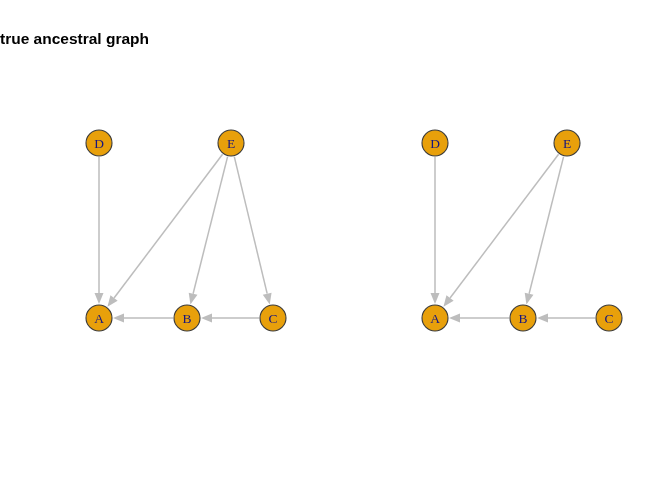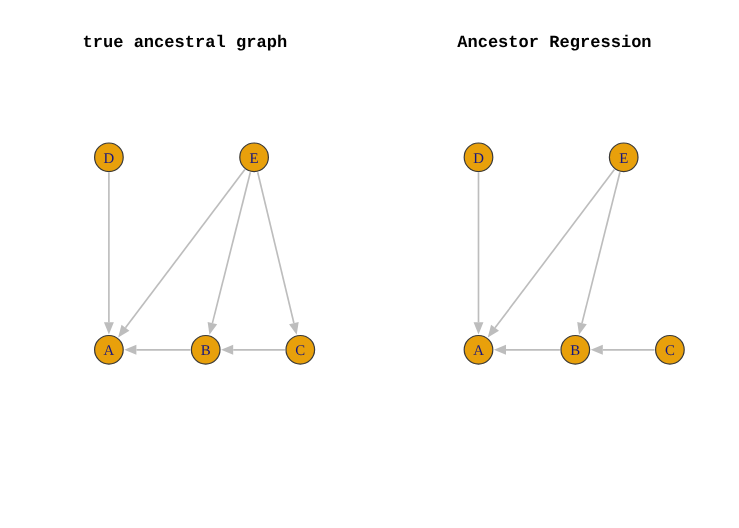--- a/index.html
+++ b/index.html
@@ -22,22 +22,21 @@
     height: 480px;
   }
   .panel-left  { left: 0; }
   .panel-right { left: 336px; }
 
   .panel-title {
     position: absolute;
     top: 30px;
     left: 0;
     width: 336px;
-    text-align: center;
-    font-family: Liberation Mono, monospace;
+    font-family: Liberation Sans, sans-serif;
     font-weight: bold;
     font-size: 15.5px;
     line-height: 18px;
     color: #000000;
     white-space: nowrap;
     letter-spacing: 0px;
   }
 
   .graph-svg {
     position: absolute;
@@ -108,21 +107,20 @@
           <text x="187" y="318.5" class="node-label">B</text>
         </g>
         <g>
           <circle cx="273" cy="318" r="13" class="node-circle"></circle>
           <text x="273" y="318.5" class="node-label">C</text>
         </g>
       </svg>
   </div>
 
   <div class="panel panel-right">
-    <div class="panel-title">Ancestor Regression</div>
     <svg class="graph-svg" id="svg-right" viewBox="0 0 336 480">
         <line x1="99.00" y1="157.00" x2="99.00" y2="293.00" class="edge-line"></line>
         <polygon points="99.00,304.00 94.50,293.00 103.50,293.00" class="edge-head"></polygon>
         <line x1="222.57" y1="154.18" x2="114.05" y2="298.04" class="edge-line"></line>
         <polygon points="107.43,306.82 110.46,295.33 117.65,300.75" class="edge-head"></polygon>
         <line x1="227.59" y1="156.58" x2="193.10" y2="293.75" class="edge-line"></line>
         <polygon points="190.41,304.42 188.73,292.66 197.46,294.85" class="edge-head"></polygon>
         <line x1="173.00" y1="318.00" x2="124.00" y2="318.00" class="edge-line"></line>
         <polygon points="113.00,318.00 124.00,313.50 124.00,322.50" class="edge-head"></polygon>
         <line x1="259.00" y1="318.00" x2="212.00" y2="318.00" class="edge-line"></line>

